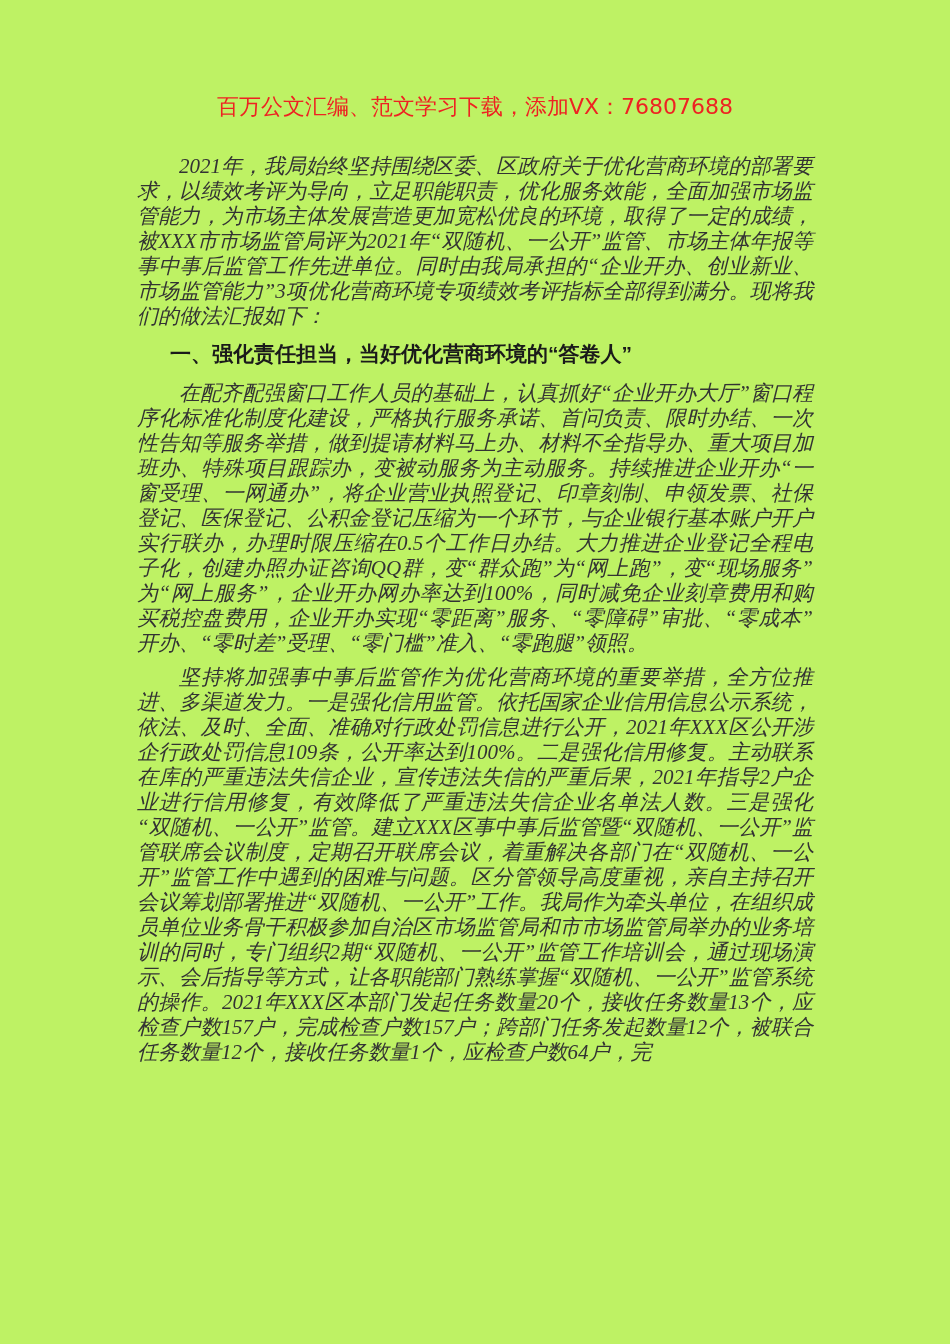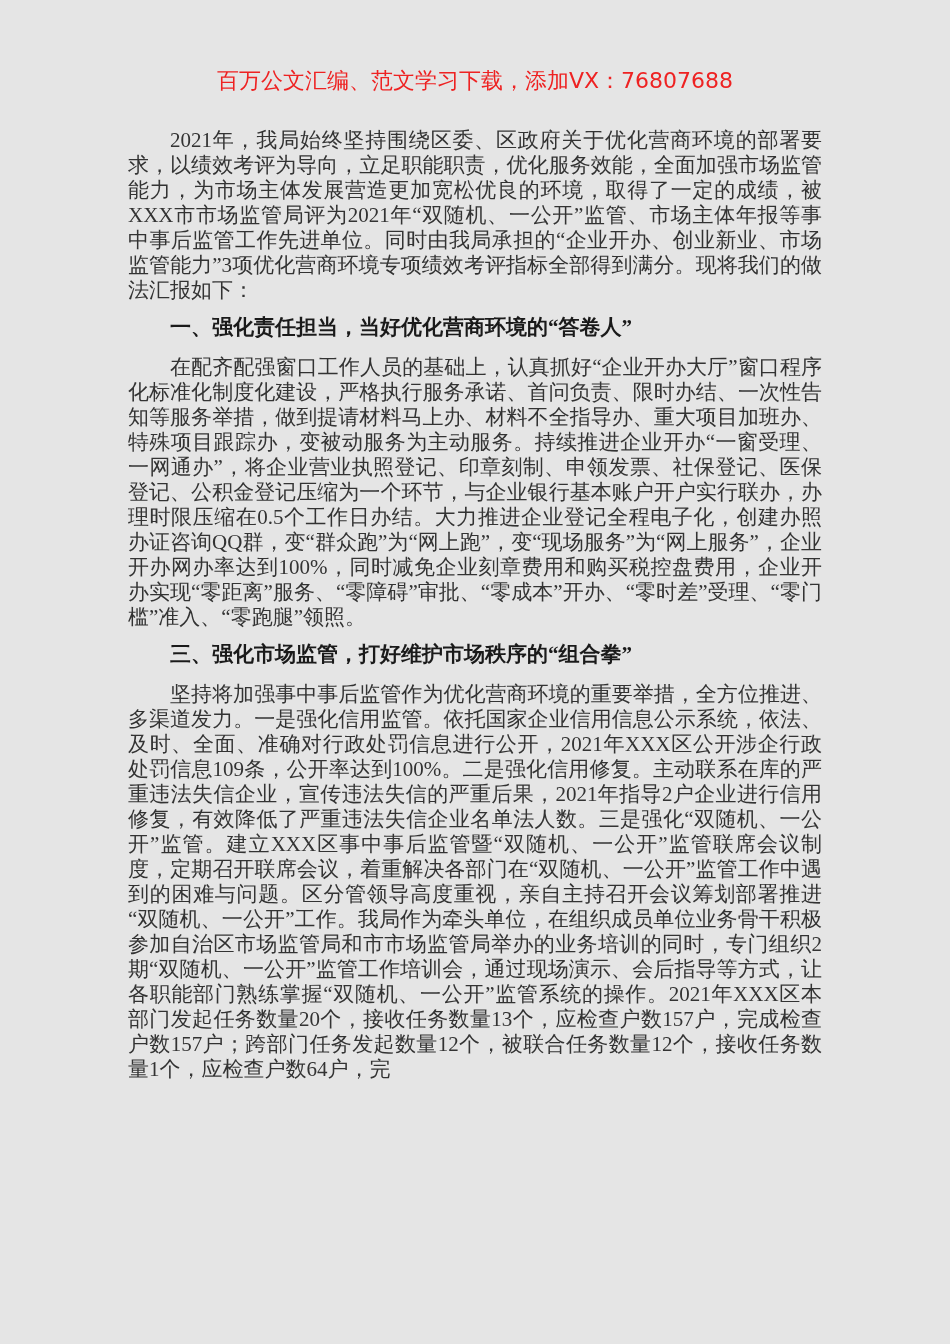--- a/index.html
+++ b/index.html
@@ -4,48 +4,49 @@
 <style>
   html, body {
     margin: 0;
     padding: 0;
     background: #ffffff;
   }
   .page {
     position: relative;
     width: 950px;
     height: 1344px;
-    background: #e5e5e5;
+    background: #bef264;
     overflow: hidden;
     box-sizing: border-box;
-    padding: 68px 128px 0 128px;
+    padding: 94px 128px 0 128px;
   }
   .promo-header {
     text-align: center;
     font-family: "DejaVu Sans", "Liberation Sans", sans-serif;
     font-size: 22px;
     line-height: 26px;
     color: #ee2222;
     margin: 0 0 34px 0;
     white-space: nowrap;
   }
   .doc-body {
     font-family: "Liberation Serif", "DejaVu Serif", serif;
     color: #333333;
     font-size: 21px;
     line-height: 25px;
     text-align: justify;
     text-justify: inter-ideograph;
   }
   .doc-body p.para {
-    margin: 0;
+    margin: 9px;
     text-indent: 2em;
+    font-style: italic;
   }
   .doc-body h2.sect {
-    font-family: Liberation Serif, serif;
+    font-family: Liberation Sans, sans-serif;
     font-size: 21px;
     line-height: 25px;
     font-weight: bold;
     color: #1a1a1a;
     margin: 12px 0 15px 0;
     text-indent: 2em;
   }
 </style>
 </head>
 <body>
@@ -57,19 +58,18 @@
   <div class="doc-body">
 
     <p class="para">2021年，我局始终坚持围绕区委、区政府关于优化营商环境的部署要求，以绩效考评为导向，立足职能职责，优化服务效能，全面加强市场监管能力，为市场主体发展营造更加宽松优良的环境，取得了一定的成绩，被XXX市市场监管局评为2021年“双随机、一公开”监管、市场主体年报等事中事后监管工作先进单位。同时由我局承担的“企业开办、创业新业、市场监管能力”3项优化营商环境专项绩效考评指标全部得到满分。现将我们的做法汇报如下：</p>
 
     <h2 class="sect">一、强化责任担当，当好优化营商环境的“答卷人”</h2>
 
 
 
     <p class="para">在配齐配强窗口工作人员的基础上，认真抓好“企业开办大厅”窗口程序化标准化制度化建设，严格执行服务承诺、首问负责、限时办结、一次性告知等服务举措，做到提请材料马上办、材料不全指导办、重大项目加班办、特殊项目跟踪办，变被动服务为主动服务。持续推进企业开办“一窗受理、一网通办”，将企业营业执照登记、印章刻制、申领发票、社保登记、医保登记、公积金登记压缩为一个环节，与企业银行基本账户开户实行联办，办理时限压缩在0.5个工作日办结。大力推进企业登记全程电子化，创建办照办证咨询QQ群，变“群众跑”为“网上跑”，变“现场服务”为“网上服务”，企业开办网办率达到100%，同时减免企业刻章费用和购买税控盘费用，企业开办实现“零距离”服务、“零障碍”审批、“零成本”开办、“零时差”受理、“零门槛”准入、“零跑腿”领照。</p>
 
-    <h2 class="sect">三、强化市场监管，打好维护市场秩序的“组合拳”</h2>
 
     <p class="para">坚持将加强事中事后监管作为优化营商环境的重要举措，全方位推进、多渠道发力。一是强化信用监管。依托国家企业信用信息公示系统，依法、及时、全面、准确对行政处罚信息进行公开，2021年XXX区公开涉企行政处罚信息109条，公开率达到100%。二是强化信用修复。主动联系在库的严重违法失信企业，宣传违法失信的严重后果，2021年指导2户企业进行信用修复，有效降低了严重违法失信企业名单法人数。三是强化“双随机、一公开”监管。建立XXX区事中事后监管暨“双随机、一公开”监管联席会议制度，定期召开联席会议，着重解决各部门在“双随机、一公开”监管工作中遇到的困难与问题。区分管领导高度重视，亲自主持召开会议筹划部署推进“双随机、一公开”工作。我局作为牵头单位，在组织成员单位业务骨干积极参加自治区市场监管局和市市场监管局举办的业务培训的同时，专门组织2期“双随机、一公开”监管工作培训会，通过现场演示、会后指导等方式，让各职能部门熟练掌握“双随机、一公开”监管系统的操作。2021年XXX区本部门发起任务数量20个，接收任务数量13个，应检查户数157户，完成检查户数157户；跨部门任务发起数量12个，被联合任务数量12个，接收任务数量1个，应检查户数64户，完</p>
 
   </div>
 
 </div>
 
 </body></html>

